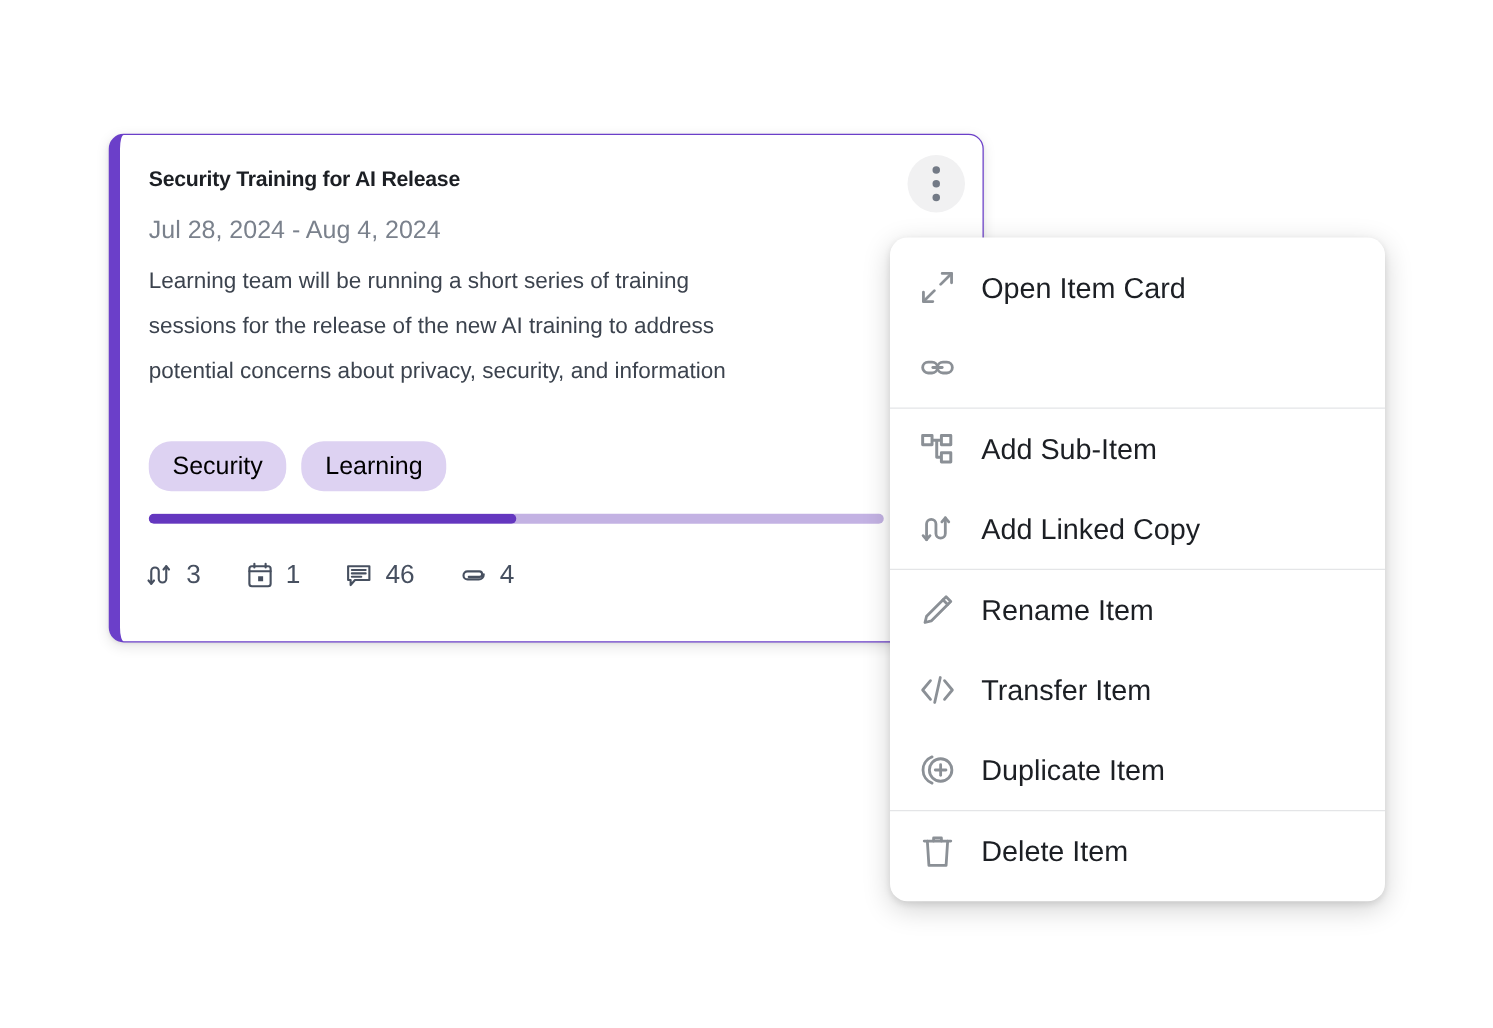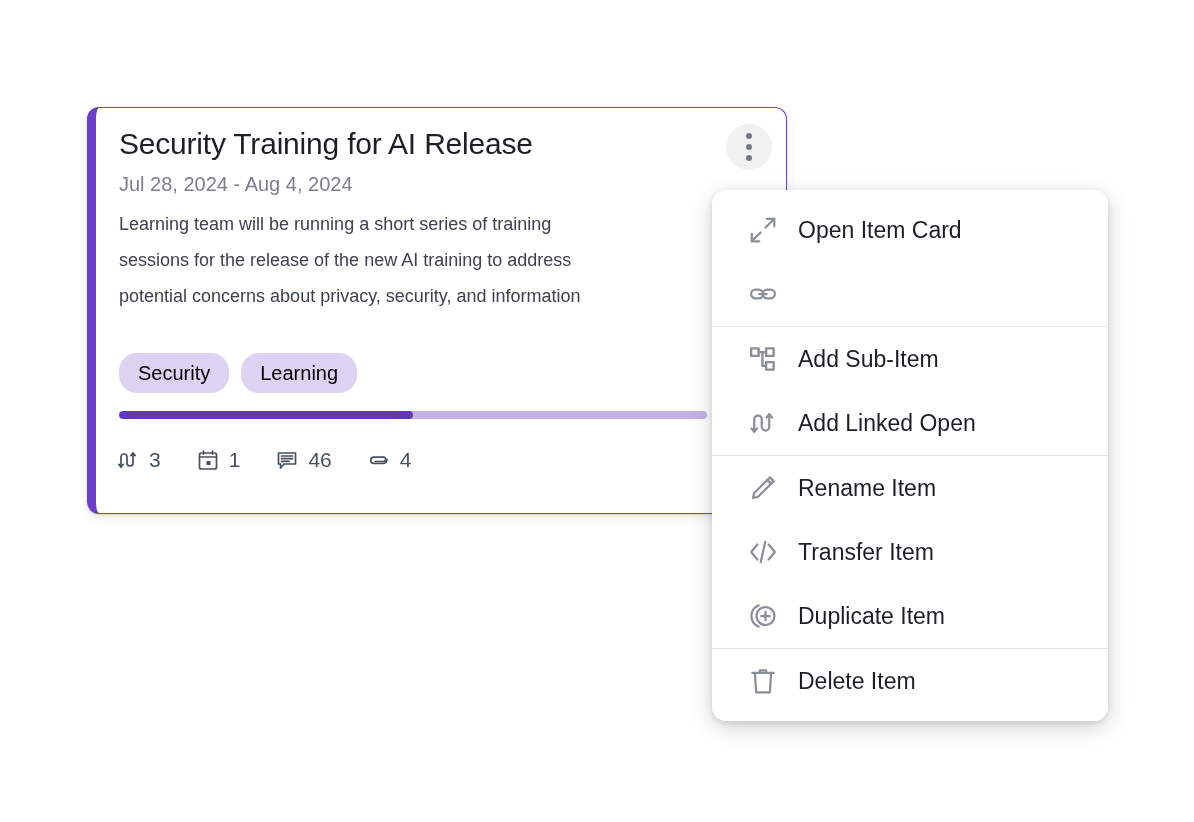--- a/index.html
+++ b/index.html
@@ -32,23 +32,23 @@
   }
 
   .card-inner {
     position: relative;
     height: 100%;
     padding: 20px 24px 0 23px;
     box-sizing: border-box;
   }
 
   .card-title {
-    font-size: 30px;
+    font-size: 17px;
     color: #1c1f24;
-    font-weight: 400;
+    font-weight: 700;
     letter-spacing: -0.2px;
     margin: 0;
     line-height: 32px;
     white-space: nowrap;
   }
 
   .card-dates {
     font-size: 20px;
     color: #7a818c;
     margin-top: 11px;
@@ -156,21 +156,21 @@
     padding: 8px 0;
     box-sizing: border-box;
   }
   .menu-group + .menu-group {
     border-top: 1.5px solid #e4e5e7;
   }
   .menu-item {
     display: flex;
     align-items: center;
     height: 64px;
-    padding: 0 22px 0 34px;
+    padding: 0 22px 0 21px;
     cursor: pointer;
     box-sizing: border-box;
   }
   .menu-icon {
     width: 34px;
     min-width: 34px;
     height: 30px;
     display: flex;
     align-items: center;
     justify-content: center;
@@ -326,21 +326,21 @@
     </div>
 
     <div class="menu-item">
       <span class="menu-icon">
         <svg width="30" height="30" viewBox="0 0 24 24" fill="none" stroke="#8b9096" stroke-width="1.8" stroke-linecap="round" stroke-linejoin="round">
           <path d="M5 19 L5 9 a3 3 0 0 1 6 0 l0 6 a3 3 0 0 0 6 0 l0 -10"></path>
           <path d="M2.8 16.4 L5 19 L7.2 16.4"></path>
           <path d="M14.8 7.6 L17 5 L19.2 7.6"></path>
         </svg>
       </span>
-      <span class="menu-label">Add Linked Open</span>
+      <span class="menu-label">Add Linked Copy</span>
     </div>
 
   </div>
 
   <div class="menu-group">
 
     <div class="menu-item">
       <span class="menu-icon">
         <svg width="30" height="30" viewBox="0 0 24 24" fill="none" stroke="#8b9096" stroke-width="1.8" stroke-linecap="round" stroke-linejoin="round">
           <path d="M17.5 3.5 L20.5 6.5 L8 19 L4 20 L5 16 Z"></path>

